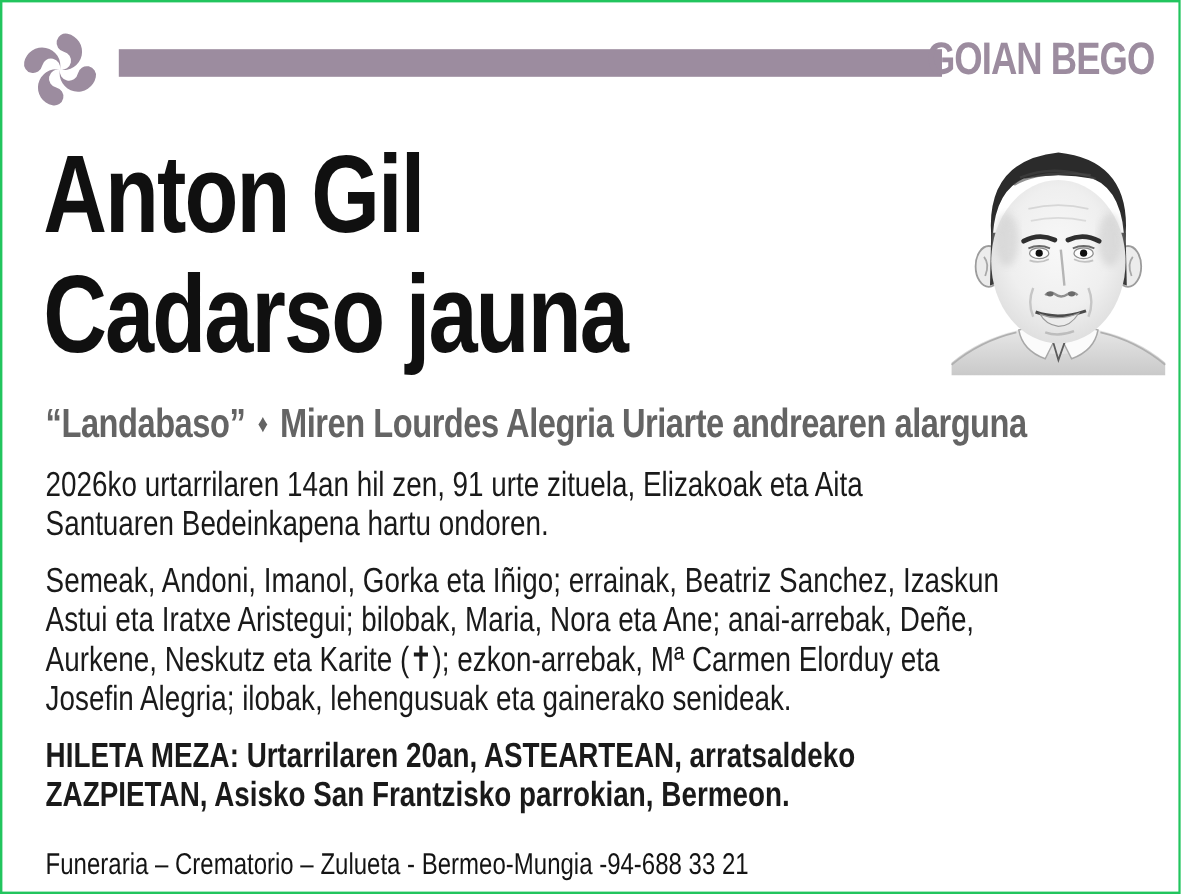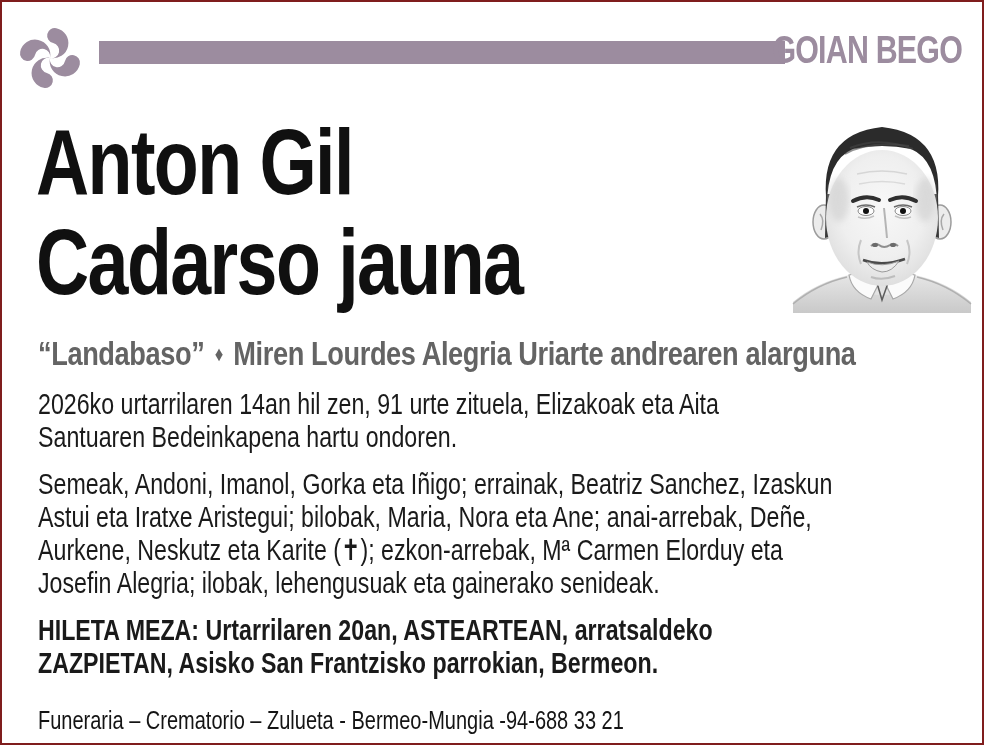--- a/index.html
+++ b/index.html
@@ -1,18 +1,18 @@
 <!DOCTYPE html>
 <html style="--accent: #9c8c9f; --subtitle: #646464;"><head>
 <meta charset="utf-8">
 <style>
   html,body { margin:0; padding:0; background:#fff; }
   .page {
     position:relative; width:984px; height:745px; box-sizing:border-box;
-    background:#fff; border:2px solid #7f1d1d; overflow:hidden;
+    background:#fff; border:2px solid #22c55e; overflow:hidden;
     font-family:"Liberation Sans", sans-serif; color:#1a1a1a;
   }
   .lauburu { position:absolute; left:8px; top:14px; width:80px; height:84px; }
   .header-bar { position:absolute; left:97px; top:39px; width:686px; height:23px; background:var(--accent,#9c8c9f); }
   .motto {
     position:absolute; top:27px; right:20px; margin:0;
     font-size:38px; font-weight:bold; color:var(--accent,#9c8c9f);
     letter-spacing:-1px; white-space:nowrap;
     transform:scaleX(0.80); transform-origin:100% 0;
   }

